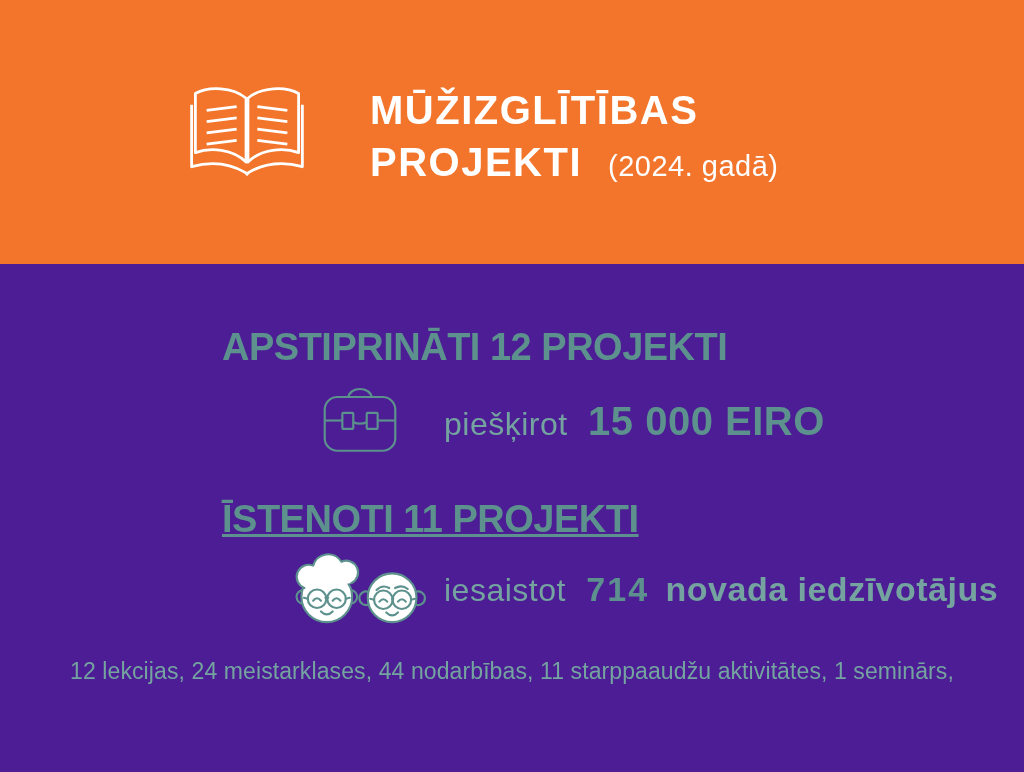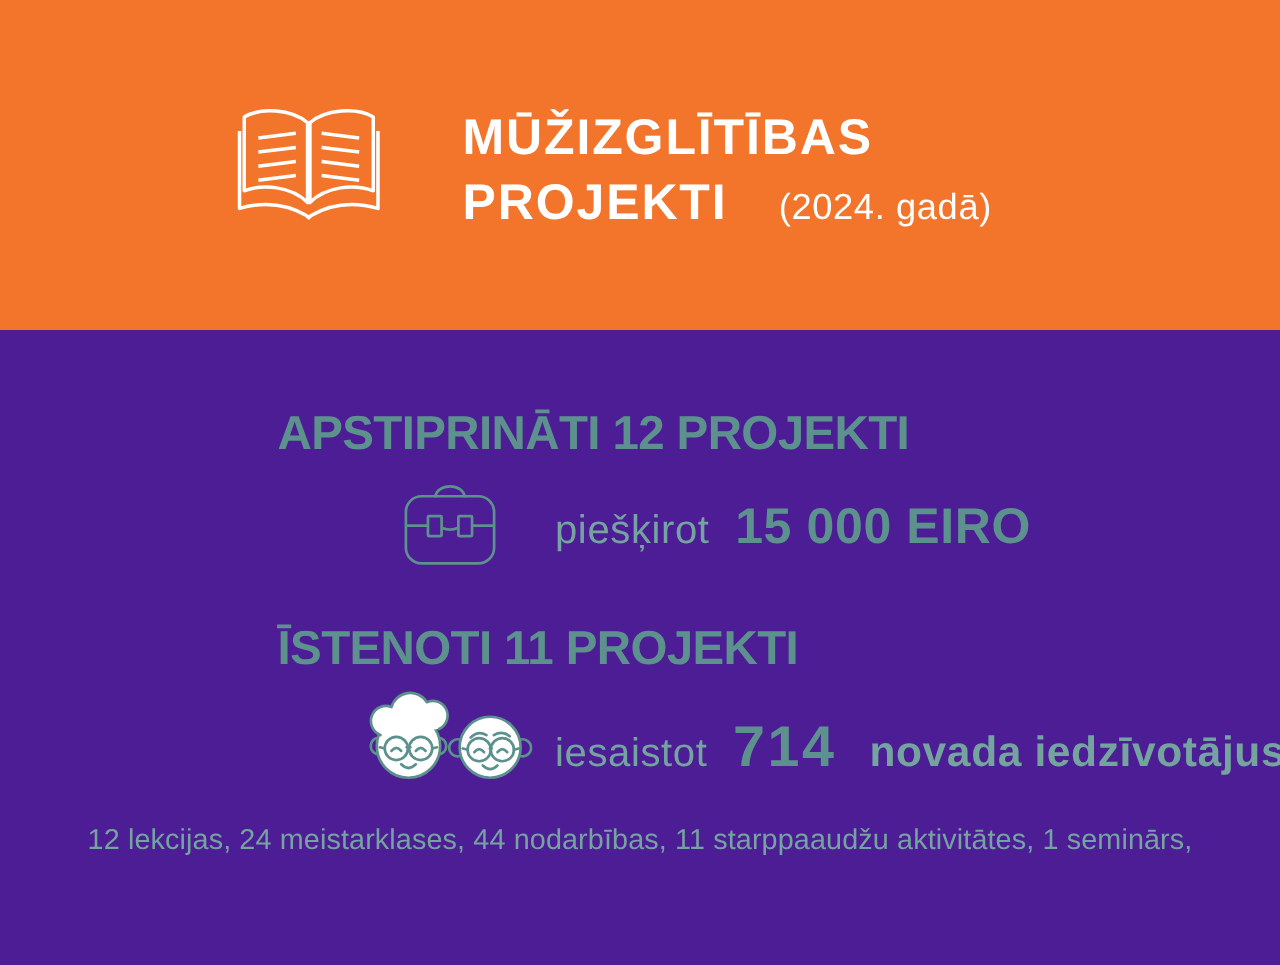--- a/index.html
+++ b/index.html
@@ -39,37 +39,37 @@
   }
   .title-line2 { display: flex; align-items: baseline; gap: 16px; }
   .title-line2-bold {
     font-size: 40px;
     font-weight: 800;
     letter-spacing: 1.5px;
   }
   .title-line2-note {
     font-size: 29px;
     font-weight: 400;
-    margin-left: 25px;
+    margin-left: 10px;
     letter-spacing: 0.5px;
   }
 
   
   .section-heading {
     position: absolute;
     left: 222px;
     font-size: 38px;
     font-weight: 800;
     letter-spacing: -0.5px;
     color: #5C918D;
     white-space: nowrap;
     text-align: right;
   }
   .heading-approved   { top: 326px; }
-  .heading-implemented{ top: 498px; }
+  .heading-implemented{ top: 498px; text-decoration: underline; }
 
   
   .briefcase-icon {
     position: absolute;
     left: 318px; top: 377px;
     width: 84px; height: 82px;
   }
   .seniors-icon {
     position: absolute;
     left: 290px; top: 551px;
@@ -89,23 +89,23 @@
     letter-spacing: 0.5px;
   }
   .stat-value {
     font-size: 40px;
     font-weight: 800;
     color: #5C918D;
     margin-left: 16px;
     letter-spacing: 0.5px;
   }
   .stat-value-big {
-    font-size: 46px;
+    font-size: 34px;
     letter-spacing: 2px;
-    margin-right: 12px;
+    margin-right: 2px;
   }
   .stat-suffix {
     font-size: 34px;
     font-weight: 700;
     color: #74A3A0;
     margin-left: 10px;
     letter-spacing: 0.5px;
   }
 
   

